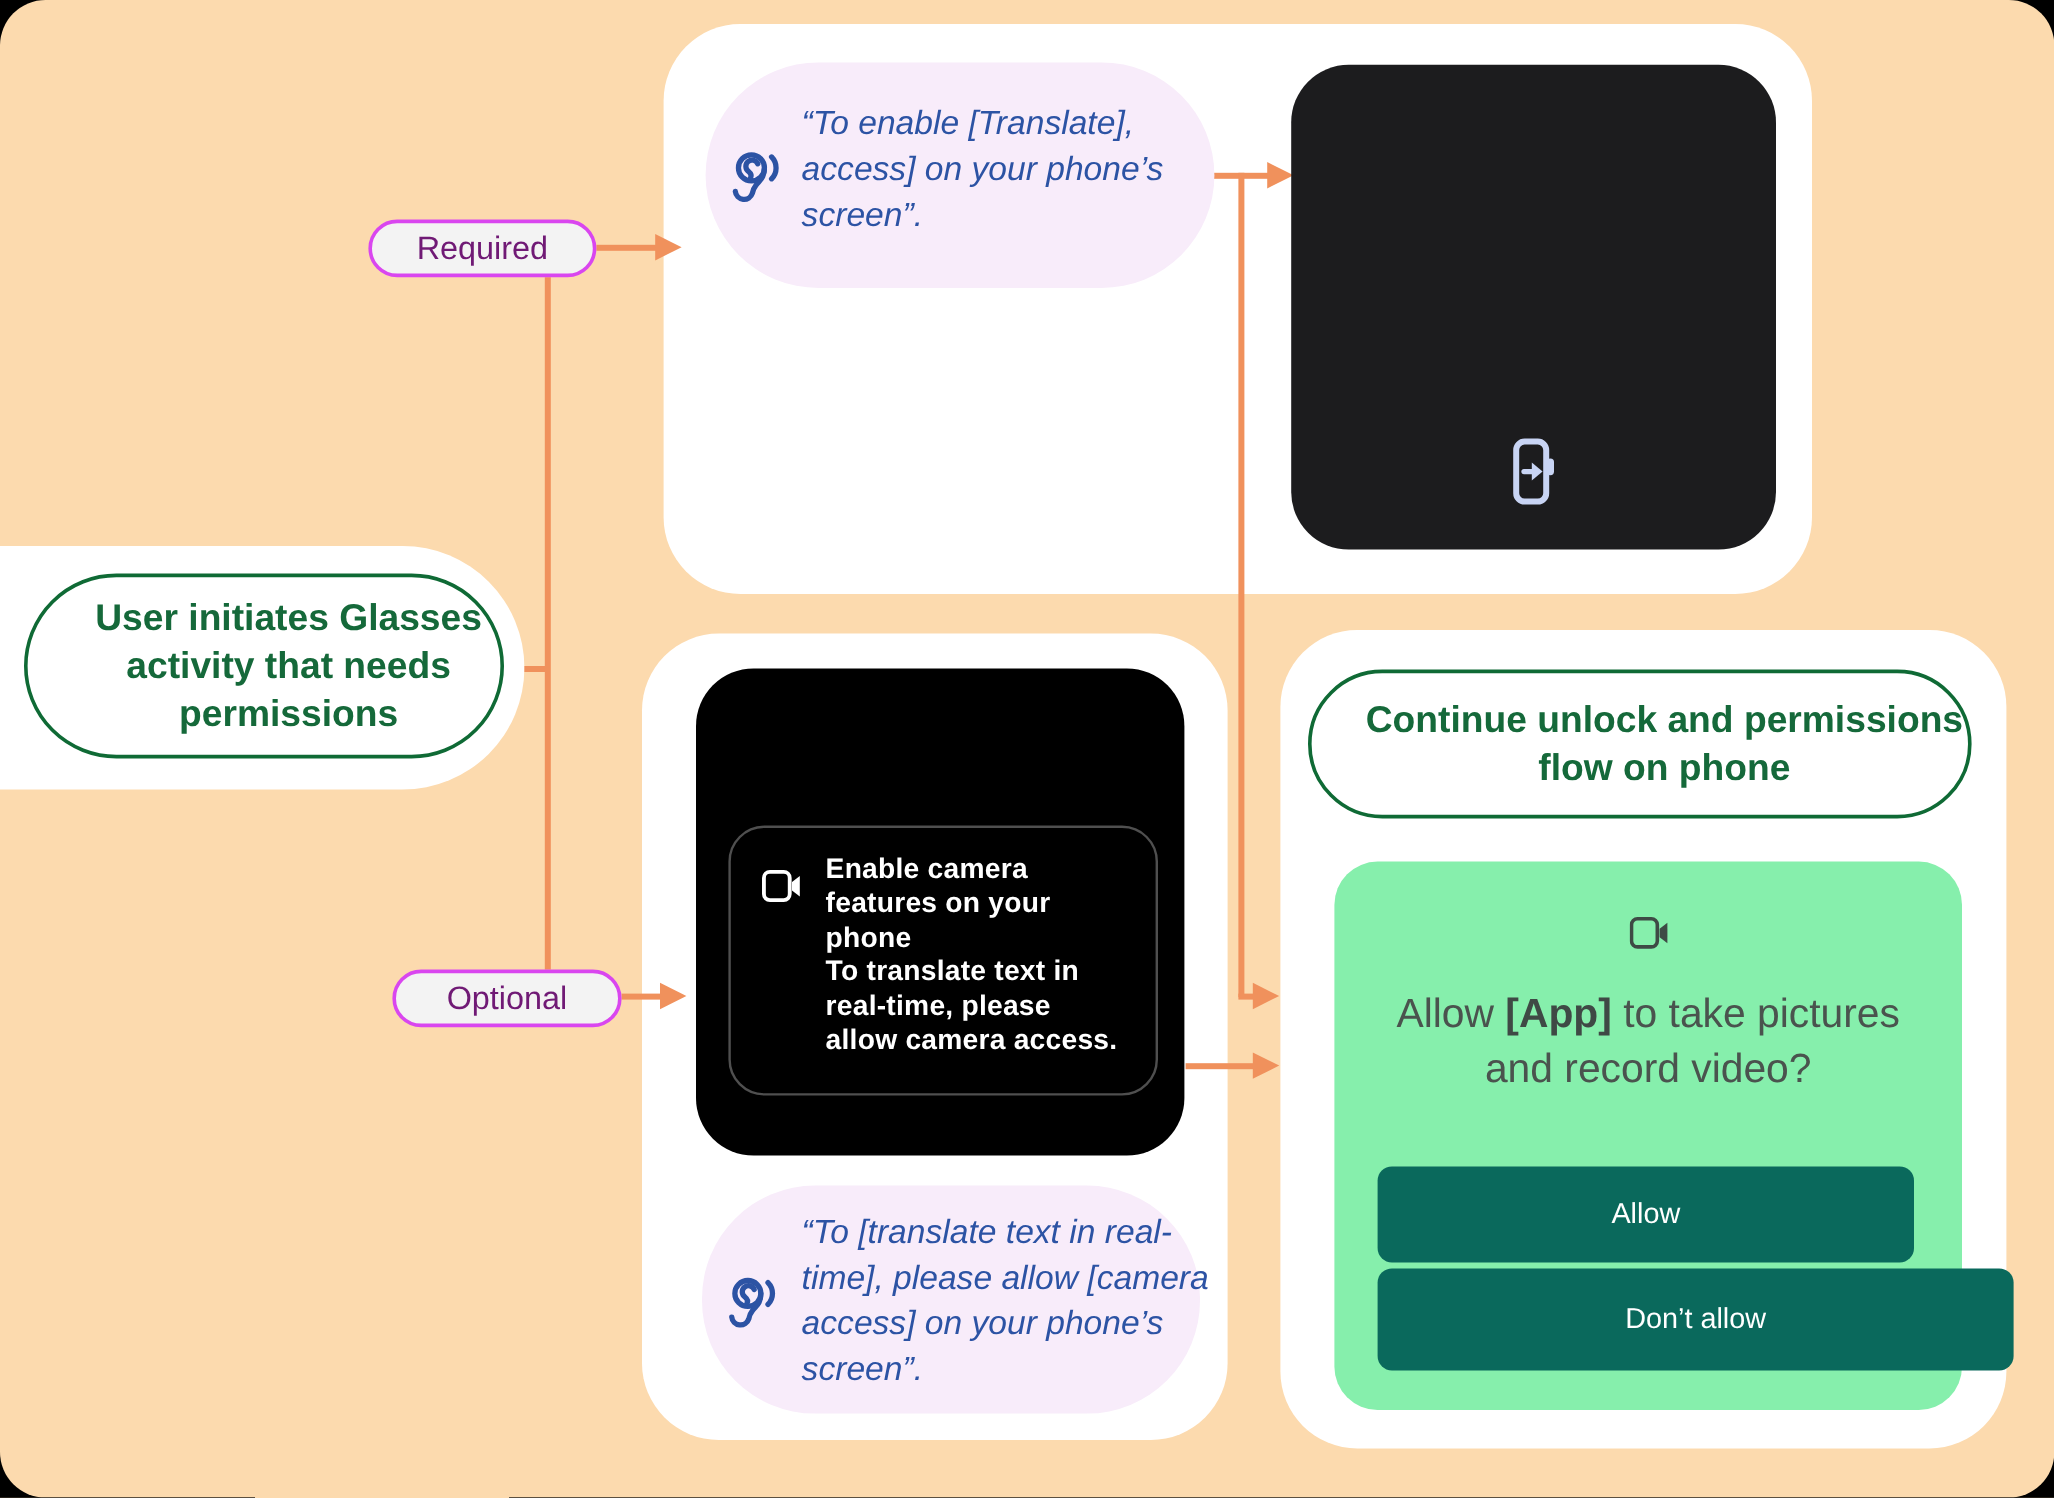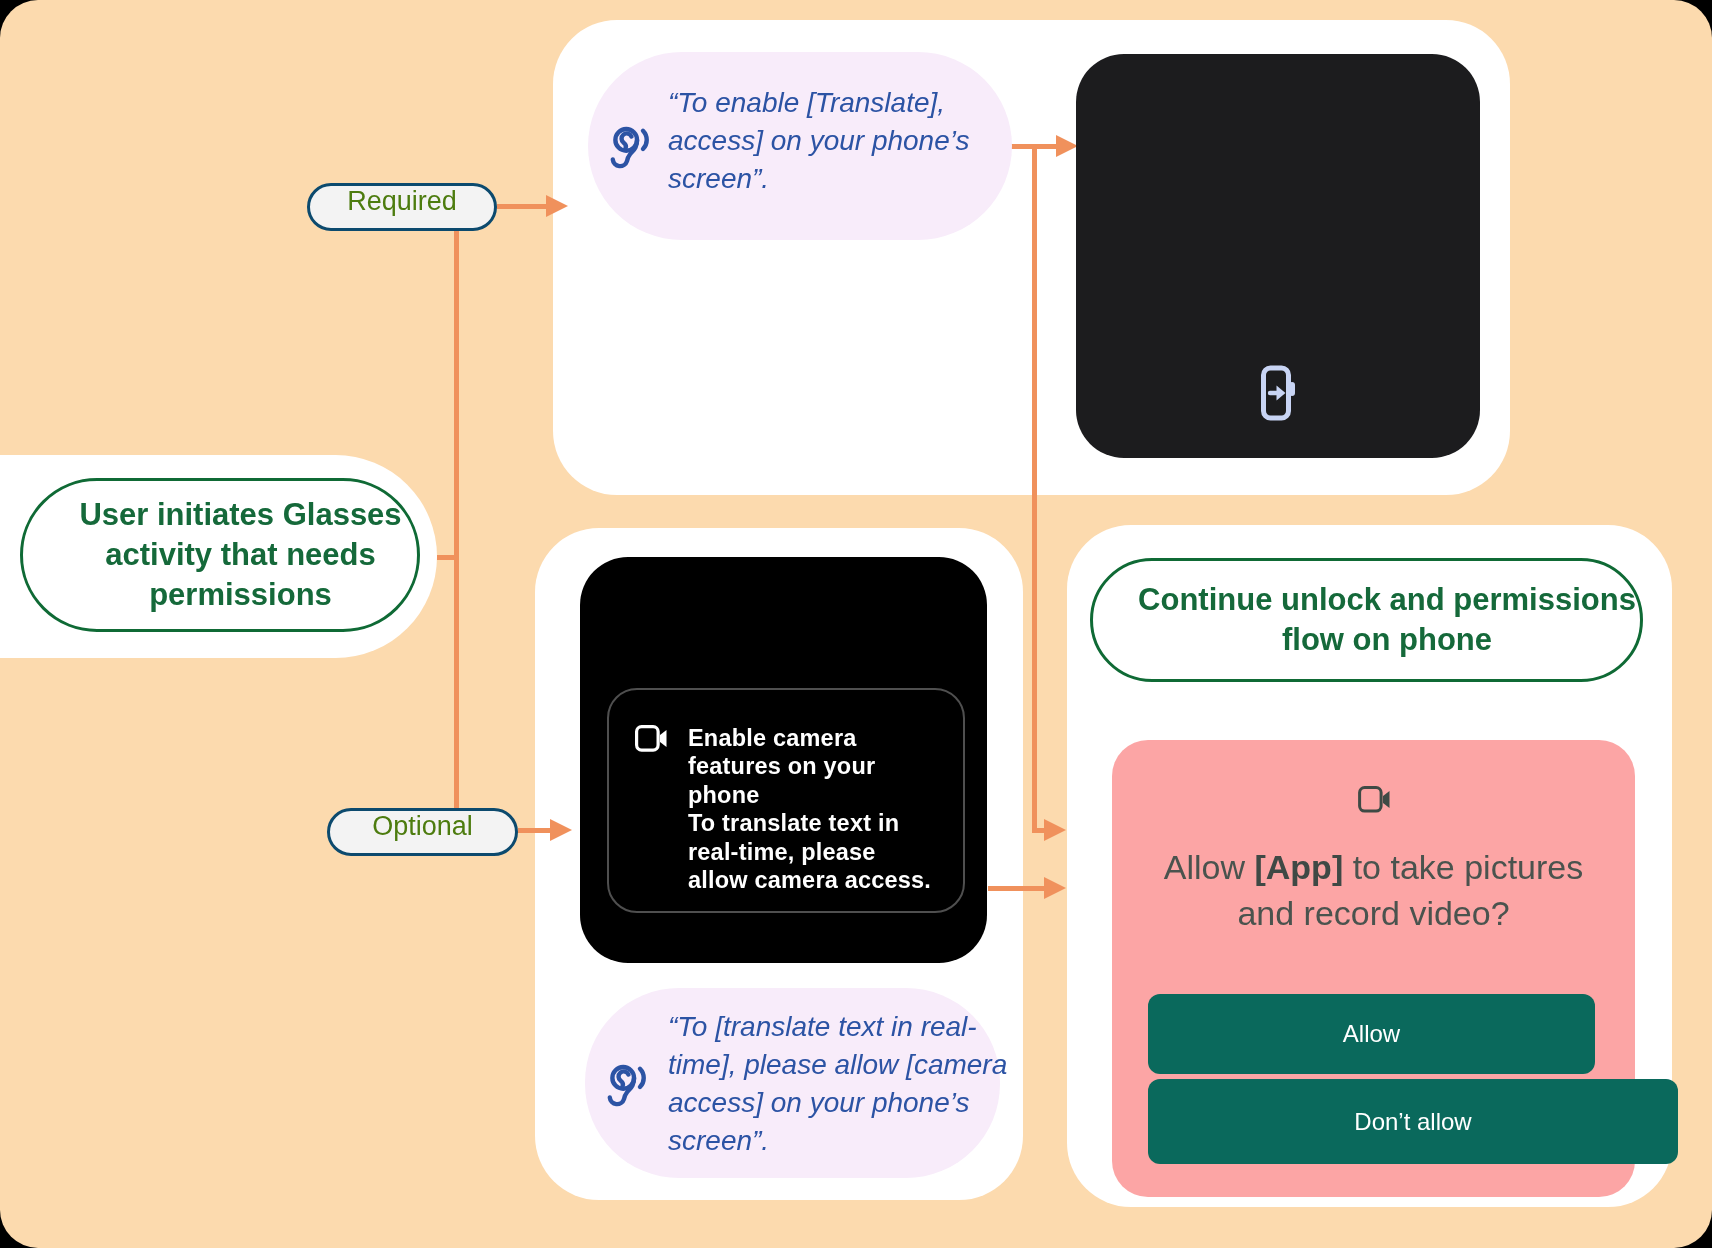--- a/index.html
+++ b/index.html
@@ -4,33 +4,33 @@
 <style>
   html,body{margin:0;padding:0;background:#000;}
   body{font-family:"Liberation Sans","DejaVu Sans",sans-serif;}
   .canvas{position:relative;width:1712px;height:1248px;background:#FCDAAE;border-radius:38px;overflow:hidden;}
   .abs{position:absolute;}
   .card{position:absolute;background:#FFFFFF;border-radius:64px;}
   
   .oline{position:absolute;background:#F0915C;}
   .ohead{position:absolute;width:0;height:0;border-top:11.5px solid transparent;border-bottom:11.5px solid transparent;border-left:22px solid #F0915C;}
   
-  .label-pill{position:absolute;background:#F3F3F3;border:3px solid #0c4a6e;border-radius:26px;display:flex;justify-content:center;font-size:27px;color:#4d7c0f;box-sizing:border-box;}
+  .label-pill{position:absolute;background:#F3F3F3;border:3px solid #d946ef;border-radius:26px;display:flex;align-items:center;justify-content:center;font-size:27px;color:#701a75;box-sizing:border-box;}
   .green-pill{position:absolute;border:3px solid #0F6A35;border-radius:80px;display:flex;flex-direction:column;align-items:center;justify-content:center;color:#15693A;font-weight:bold;text-align:center;box-sizing:border-box;background:transparent;}
   .green-pill .gl{line-height:40px;font-size:31px;margin-left:41px;}
   
   .bubble{position:absolute;background:#F8ECFA;border-radius:94px;}
   .bubble-text{position:absolute;font-size:28px;font-style:italic;color:#2C53A4;line-height:38px;}
   
   .glasses-sq{position:absolute;background:#1C1C1E;border-radius:48px;}
   .glasses-screen{position:absolute;background:#000;border-radius:48px;}
   .inner-box{position:absolute;border:2px solid #4F4F4F;border-radius:30px;box-sizing:border-box;}
   .inner-text{position:absolute;color:#FFFFFF;font-size:23.5px;line-height:28.4px;font-weight:600;letter-spacing:0.2px;}
   
-  .dialog{position:absolute;background:#fca5a5;border-radius:36px;margin-top:22px;}
+  .dialog{position:absolute;background:#86efac;border-radius:36px;}
   .dialog-title{position:absolute;width:100%;text-align:center;font-size:34px;line-height:46px;color:#4A534E;}
   .dialog-title b{font-weight:bold;color:#3F4945;}
   .tbtn{position:absolute;background:#0A695C;border-radius:12px;display:flex;align-items:center;justify-content:center;color:#FFFFFF;font-size:24px;font-weight:500;border:none;}
   svg{display:block;}
 </style>
 </head>
 <body>
 
 <div class="canvas">
 
@@ -99,21 +99,21 @@
   </div>
 
   <div class="glasses-screen" style="left:580px;top:557px;width:407px;height:406px;"></div>
   <div class="inner-box" style="left:607px;top:688px;width:358px;height:225px;"></div>
   <span class="abs" style="left:635px;top:725px;">
     <svg width="33" height="27" viewBox="0 0 33 27" fill="none">
       <rect x="1.6" y="1.6" width="21.5" height="23.5" rx="5" stroke="#FFFFFF" stroke-width="3.2"></rect>
       <path d="M25 10 L31.5 5 V22 L25 17 Z" fill="#FFFFFF"></path>
     </svg>
   </span>
-  <div class="inner-text" style="left:688px;top:710px;margin-top:14px;">
+  <div class="inner-text" style="left:688px;top:710px;">
     <div>Enable camera</div>
     <div>features on your</div>
     <div>phone</div>
     <div>To translate text in</div>
     <div>real-time, please</div>
     <div>allow camera access.</div>
   </div>
 
   <div class="bubble" style="left:585px;top:988px;width:415px;height:190px;"></div>
   <span class="abs" style="left:605px;top:1062px;">

